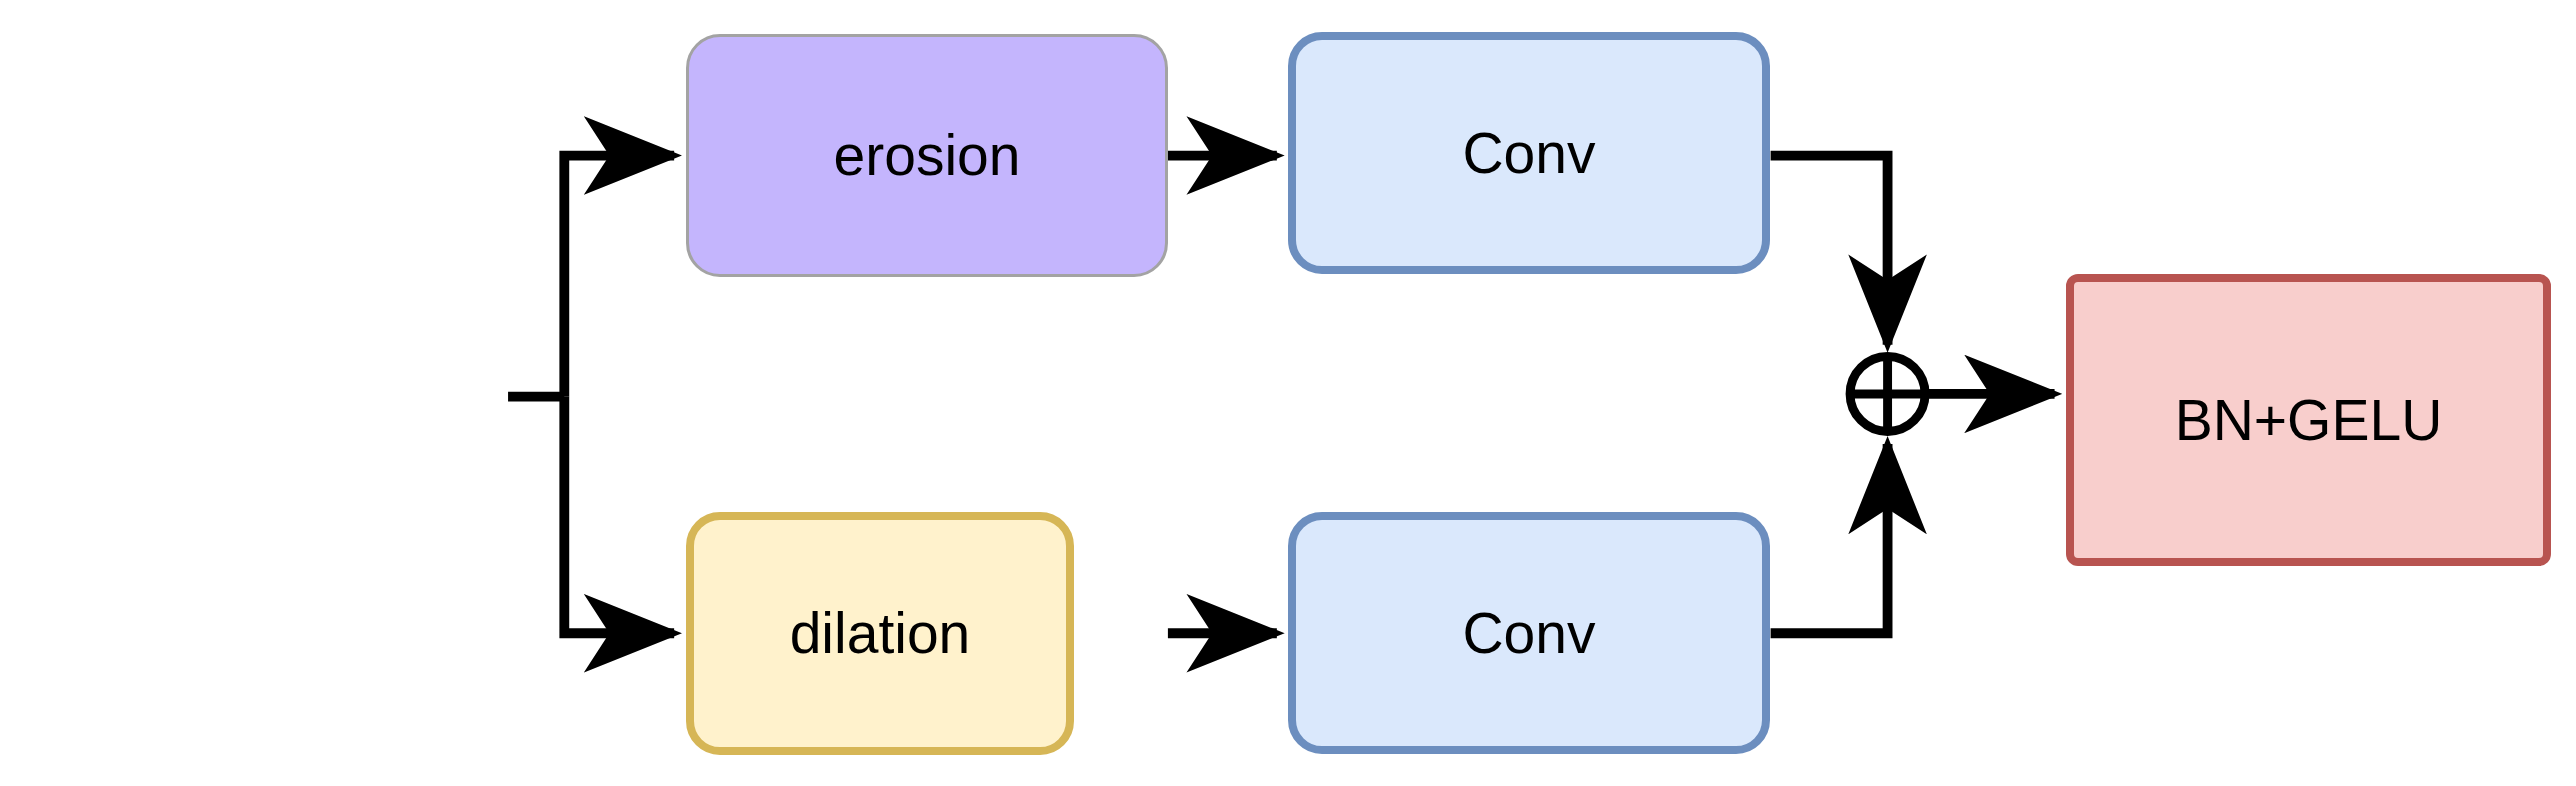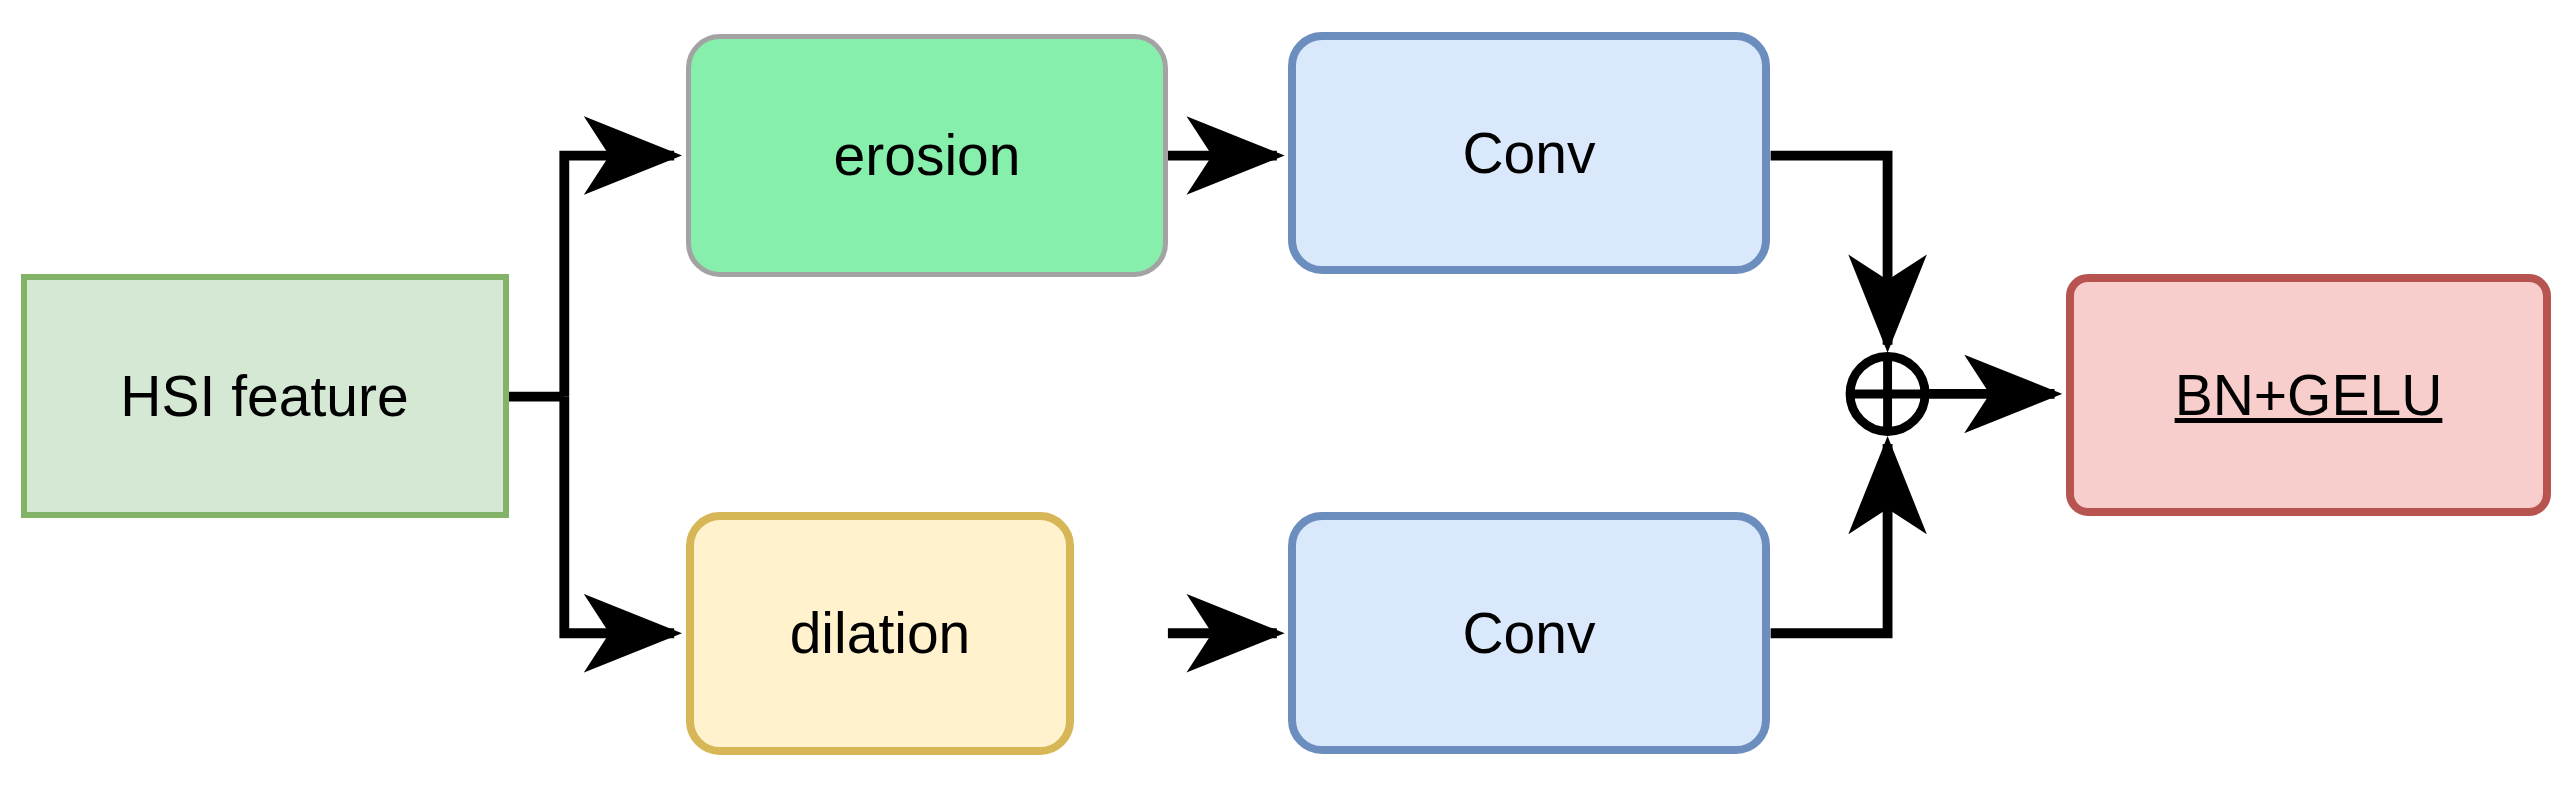--- a/index.html
+++ b/index.html
@@ -52,22 +52,22 @@
     border-radius: 0;
     font-size: 57px;
   }
 
   
   #node-erosion {
     left: 686px;
     top: 34px;
     width: 482px;
     height: 243px;
-    background: #86efac;
-    border: 5px solid #a3a3a3;
+    background: #c4b5fd;
+    border: 3px solid #a3a3a3;
     border-radius: 34px;
     font-size: 57px;
   }
 
   
   #node-dilation {
     left: 686px;
     top: 512px;
     width: 388px;
     height: 243px;
@@ -99,26 +99,25 @@
     border: 8px solid #6c8ebf;
     border-radius: 34px;
     font-size: 57px;
   }
 
   
   #node-bngelu {
     left: 2066px;
     top: 274px;
     width: 485px;
-    height: 242px;
+    height: 292px;
     background: #f8cecc;
     border: 8px solid #b85450;
-    border-radius: 22px;
-    font-size: 57px;
-    text-decoration: underline;
+    border-radius: 12px;
+    font-size: 57px;
   }
 
   
   #node-sum {
     left: 1847px;
     top: 354px;
     width: 80px;
     height: 80px;
     background: transparent;
     border: 0;
@@ -170,23 +169,20 @@
       <path d="M2156,441 L2301,441" stroke="#000000" stroke-width="11" fill="none" marker-end="url(#arrowhead)"></path>
     </g>
 
     <g>
       <circle cx="2114" cy="441" r="42" fill="#ffffff" stroke="#000000" stroke-width="10"></circle>
       <line x1="2072" y1="441" x2="2156" y2="441" stroke="#000000" stroke-width="10"></line>
       <line x1="2114" y1="399" x2="2114" y2="483" stroke="#000000" stroke-width="10"></line>
     </g>
   </svg>
 
-  <div class="node" id="node-hsi">
-    <span class="node-label">HSI feature</span>
-  </div>
 
   <div class="node" id="node-erosion">
     <span class="node-label">erosion</span>
   </div>
 
   <div class="node" id="node-dilation">
     <span class="node-label">dilation</span>
   </div>
 
   <div class="node" id="node-conv-top">

